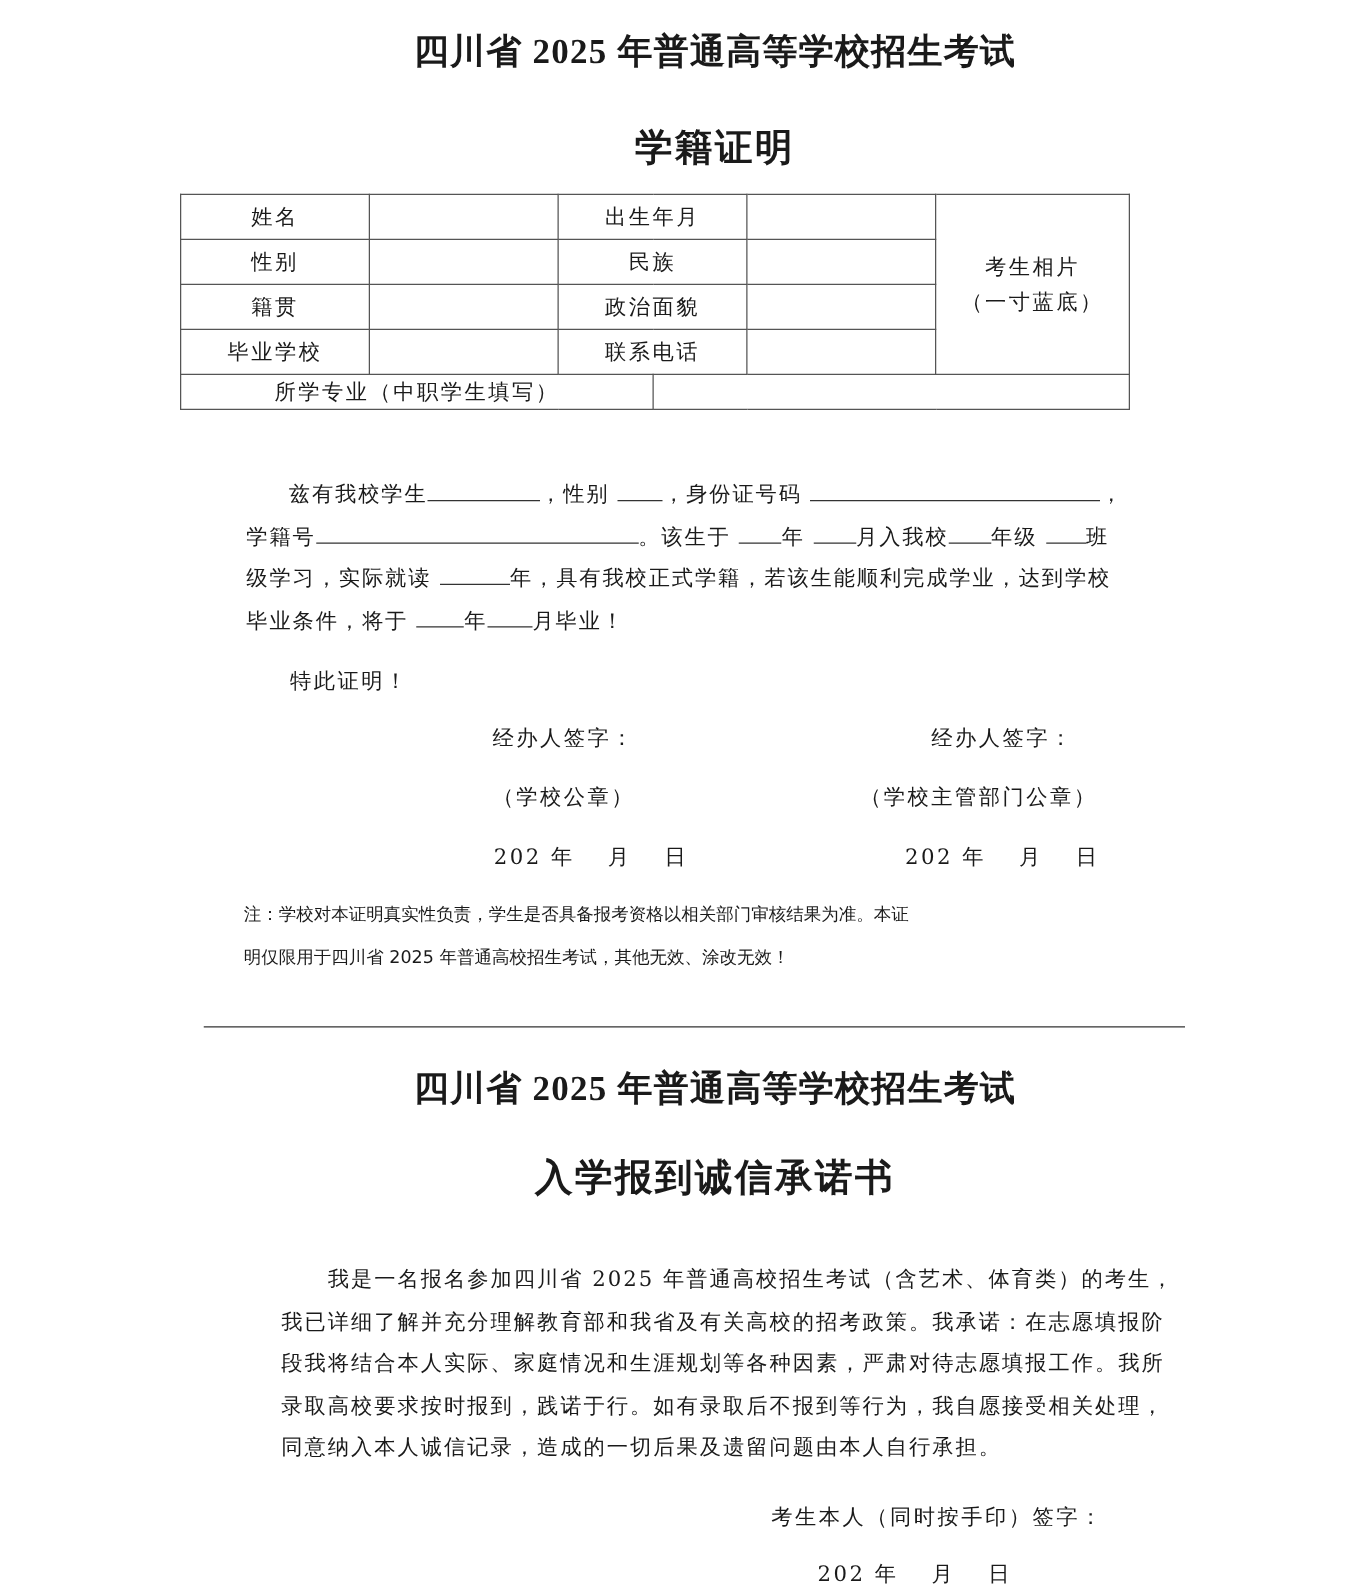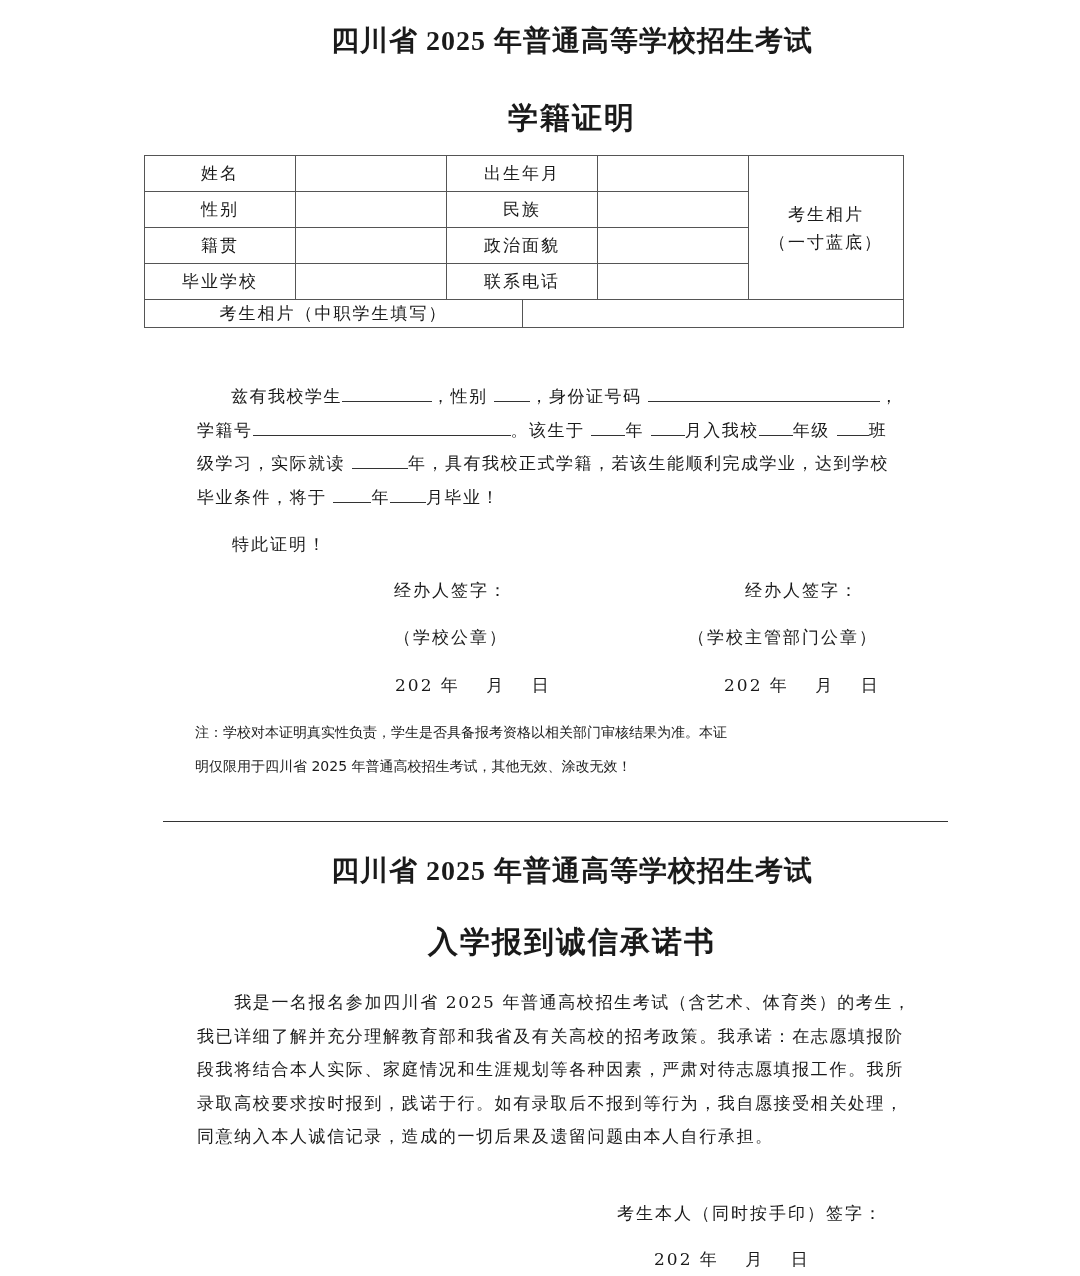--- a/index.html
+++ b/index.html
@@ -61,21 +61,21 @@
     <td colspan="2">政治面貌</td>
     <td></td>
   </tr>
   <tr>
     <td>毕业学校</td>
     <td></td>
     <td colspan="2">联系电话</td>
     <td></td>
   </tr>
   <tr>
-    <td colspan="3" style="height:27px;">考生相片（中职学生填写）</td>
+    <td colspan="3" style="height:27px;">所学专业（中职学生填写）</td>
     <td colspan="3" style="height:27px;"></td>
   </tr>
 </tbody>
   </table>
 
 <div class="abs para" style="top:380px;">
   <div class="line">
     <span style="display:inline-block;width:34px;"></span><span>兹有我校学生</span><span class="blank" style="width:90px;"></span><span>，性别</span>
     <span class="blank" style="width:36px;"></span><span>，身份证号码</span>
     <span class="blank" style="width:232px;"></span><span>，</span>
@@ -109,21 +109,21 @@
 <div class="abs note" style="top:715px;">
   <div style="white-space:nowrap;">注：学校对本证明真实性负责，学生是否具备报考资格以相关部门审核结果为准。本证</div>
   <div style="white-space:nowrap;">明仅限用于四川省 2025 年普通高校招生考试，其他无效、涂改无效！</div>
 </div>
 
 <div class="abs divider"></div>
 
 <div class="abs title" style="top:852px;">四川省 2025 年普通高等学校招生考试</div>
 <div class="abs subtitle" style="top:922px;">入学报到诚信承诺书</div>
 
-<div class="abs pledge" style="top:986px;">
+<div class="abs pledge" style="top:1008px;margin-left:28px;">
   <div class="line">　　我是一名报名参加四川省 2025 年普通高校招生考试（含艺术、体育类）的考生，</div>
   <div class="line">我已详细了解并充分理解教育部和我省及有关高校的招考政策。我承诺：在志愿填报阶</div>
   <div class="line">段我将结合本人实际、家庭情况和生涯规划等各种因素，严肃对待志愿填报工作。我所</div>
   <div class="line">录取高校要求按时报到，践诺于行。如有录取后不报到等行为，我自愿接受相关处理，</div>
   <div class="line">同意纳入本人诚信记录，造成的一切后果及遗留问题由本人自行承担。</div>
 </div>
 
 <div class="abs txt" style="left:585px;top:1202px;">考生本人（同时按手印）签字：</div>
 <div class="abs txt" style="left:622px;top:1248px;">202 年　 月　 日</div>
 

